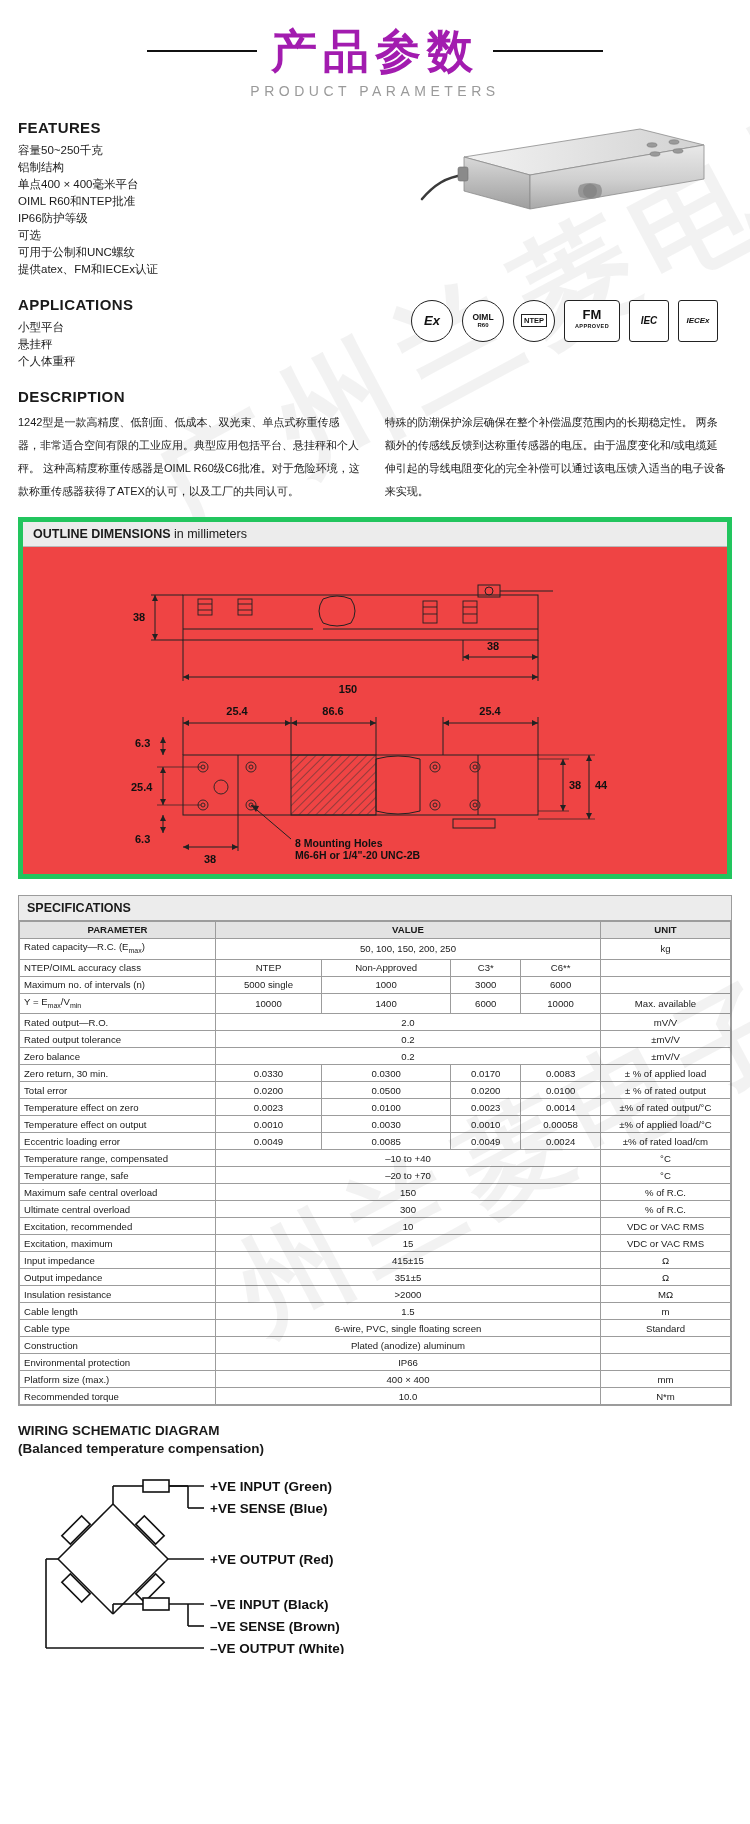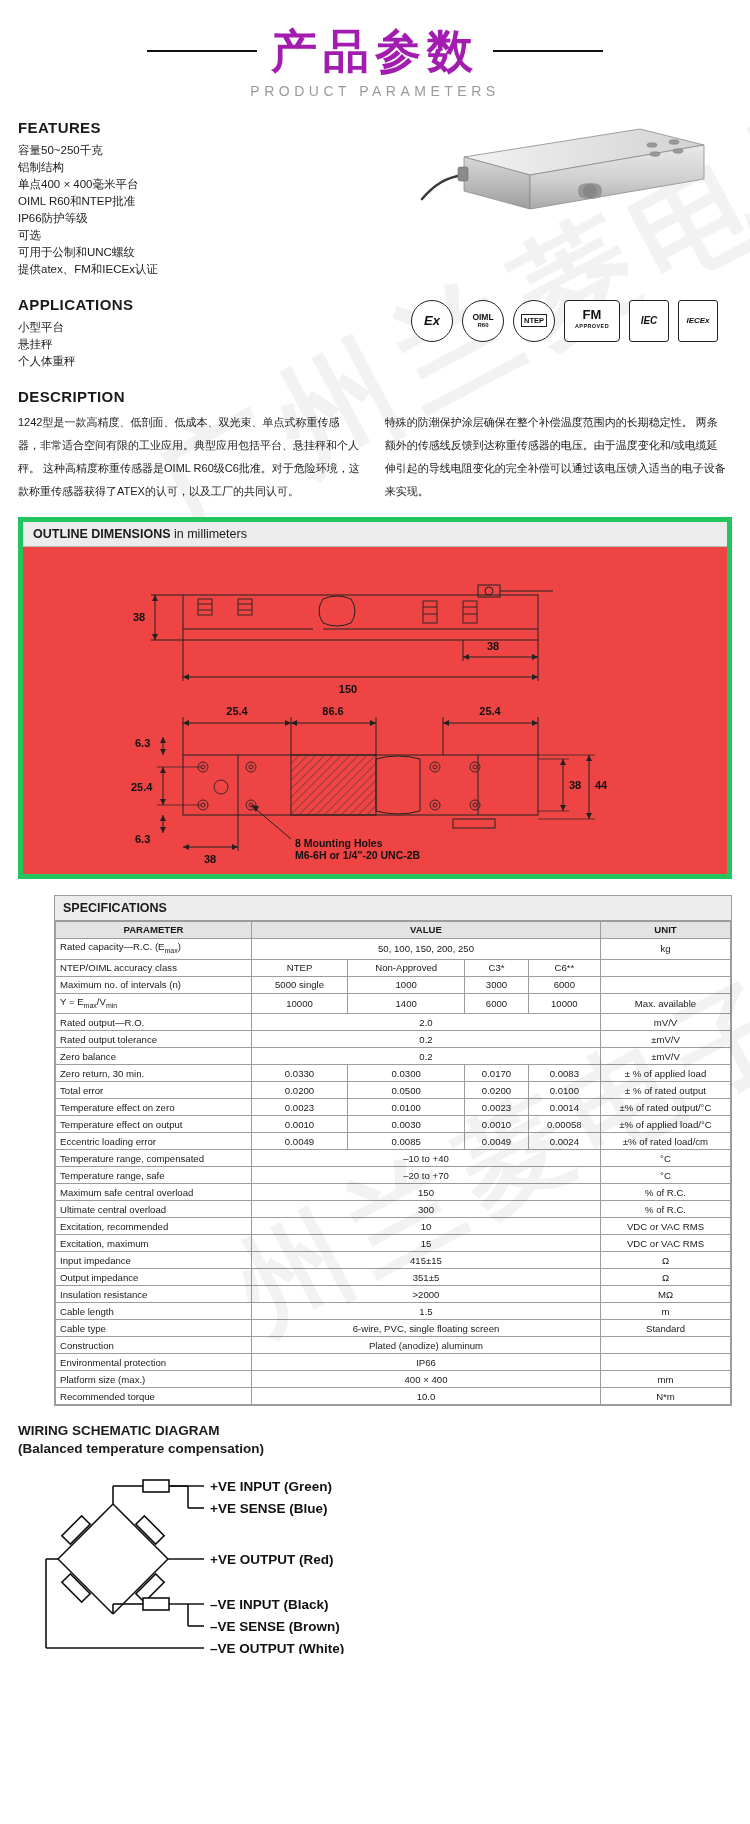--- a/index.html
+++ b/index.html
@@ -70,21 +70,21 @@
     position:relative; height:362px;
   }
   .outline-head {
     background:#ececec; border-bottom:1px solid #b9b9b9;
     padding:5px 10px; font-size:12.5px; font-weight:bold;
   }
   .outline-head .sub { font-weight:normal; }
   .outline-svg-wrap { position:relative; height:330px; }
 
   
-  .spec-box { margin-top:16px; border:1px solid #9c9c9c;margin-left:36px; }
+  .spec-box { margin-top:16px; border:1px solid #9c9c9c; }
   .spec-title {
     background:#ececec; border-bottom:1px solid #9c9c9c;
     padding:5px 8px; font-size:12.5px; font-weight:bold;
   }
   table.spec { width:100%; border-collapse:collapse; font-size:9.6px; }
   table.spec td, table.spec th {
     border:1px solid #9c9c9c; padding:1.5px 4px; line-height:13px;
   }
   table.spec th { background:#e3e3e3; font-weight:bold; text-align:center; }
   table.spec td.pname { text-align:left; width:196px; }

